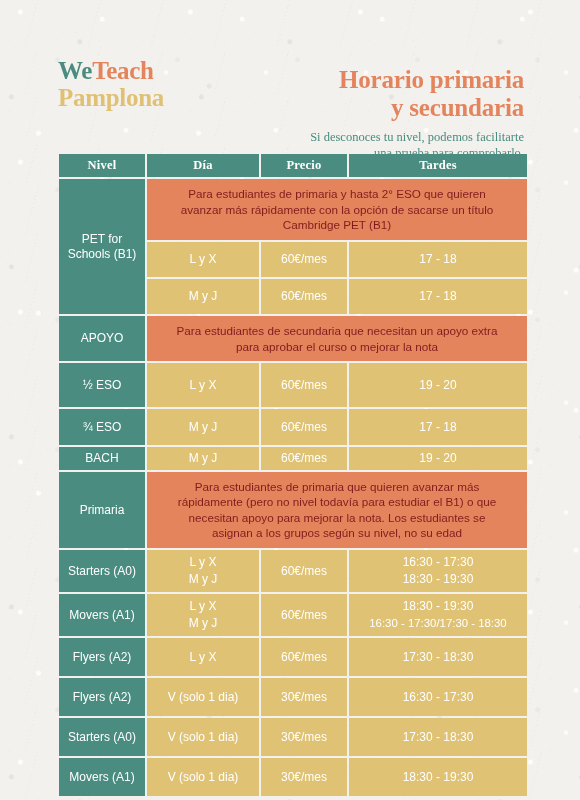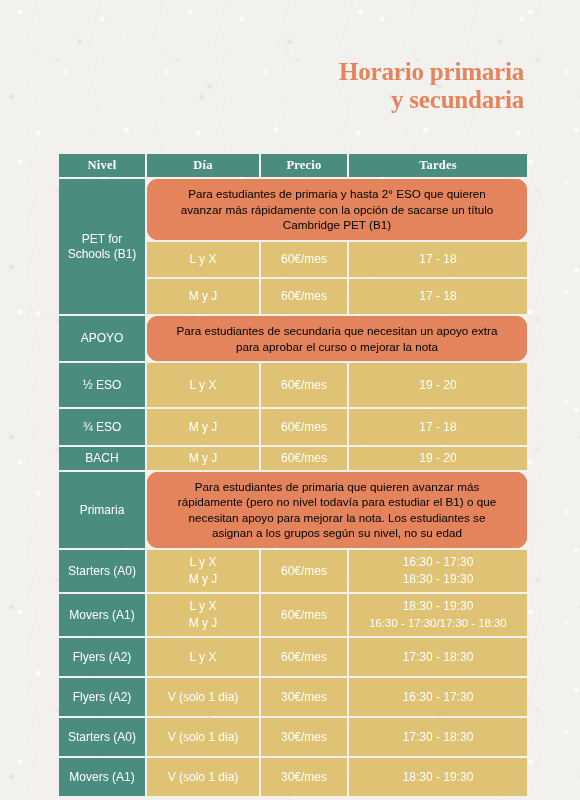--- a/index.html
+++ b/index.html
@@ -74,21 +74,21 @@
     letter-spacing: -0.3px;
   }
   .logo-line { white-space: nowrap; display: block; }
   .logo-we     { color: #4a8c80; }
   .logo-teach  { color: #e4845d; }
   .logo-pamplona { color: #e0c173; }
 
   .title-block {
     position: absolute;
     right: 56px;
-    top: 58px;
+    top: 66px;
     text-align: right;
     width: 300px;
   }
   .title {
     font-family: "Liberation Serif", serif;
     font-weight: bold;
     font-size: 25px;
     line-height: 1.12;
     color: #e4845d;
     letter-spacing: -0.2px;
@@ -130,21 +130,21 @@
     align-items: center;
     justify-content: center;
     width: 100%;
     height: 100%;
     padding: 4px 6px;
     text-align: center;
     line-height: 1.22;
   }
 
   .teal   { background: #4a8c80; color: #ffffff; }
-  .orange { background: #e4845d; color: #000000; border-radius: 11px; }
+  .orange { background: #e4845d; color: #7f1d1d; }
   .gold   { background: #dfc274; color: #ffffff; }
   .h-row .cell {
     font-family: "Liberation Serif", serif;
     font-weight: bold;
     font-size: 12.5px;
     letter-spacing: .2px;
   }
 
   .nivel-cell .cell {
     font-size: 12px;
@@ -164,25 +164,33 @@
 </head>
 <body>
 
 <div id="page">
 
   <div id="paper-texture"></div>
   <div id="paper-fibers"></div>
 
   <div class="header">
 
+    <div class="logo">
+      <span class="logo-line"><span class="logo-we">We</span><span class="logo-teach">Teach</span></span>
+      <span class="logo-line logo-pamplona">Pamplona</span>
+    </div>
 
     <div class="title-block">
       <div class="title">
         <span class="title-l2">Horario primaria</span>
         <span class="title-l2">y secundaria</span>
+      </div>
+      <div class="subtitle">
+        <span>Si desconoces tu nivel, podemos facilitarte</span>
+        <span>una prueba para comprobarlo.</span>
       </div>
     </div>
   </div>
 
   <table class="schedule">
     <colgroup>
       <col class="c-nivel">
         <col class="c-dia">
         <col class="c-precio">
         <col class="c-tardes">

